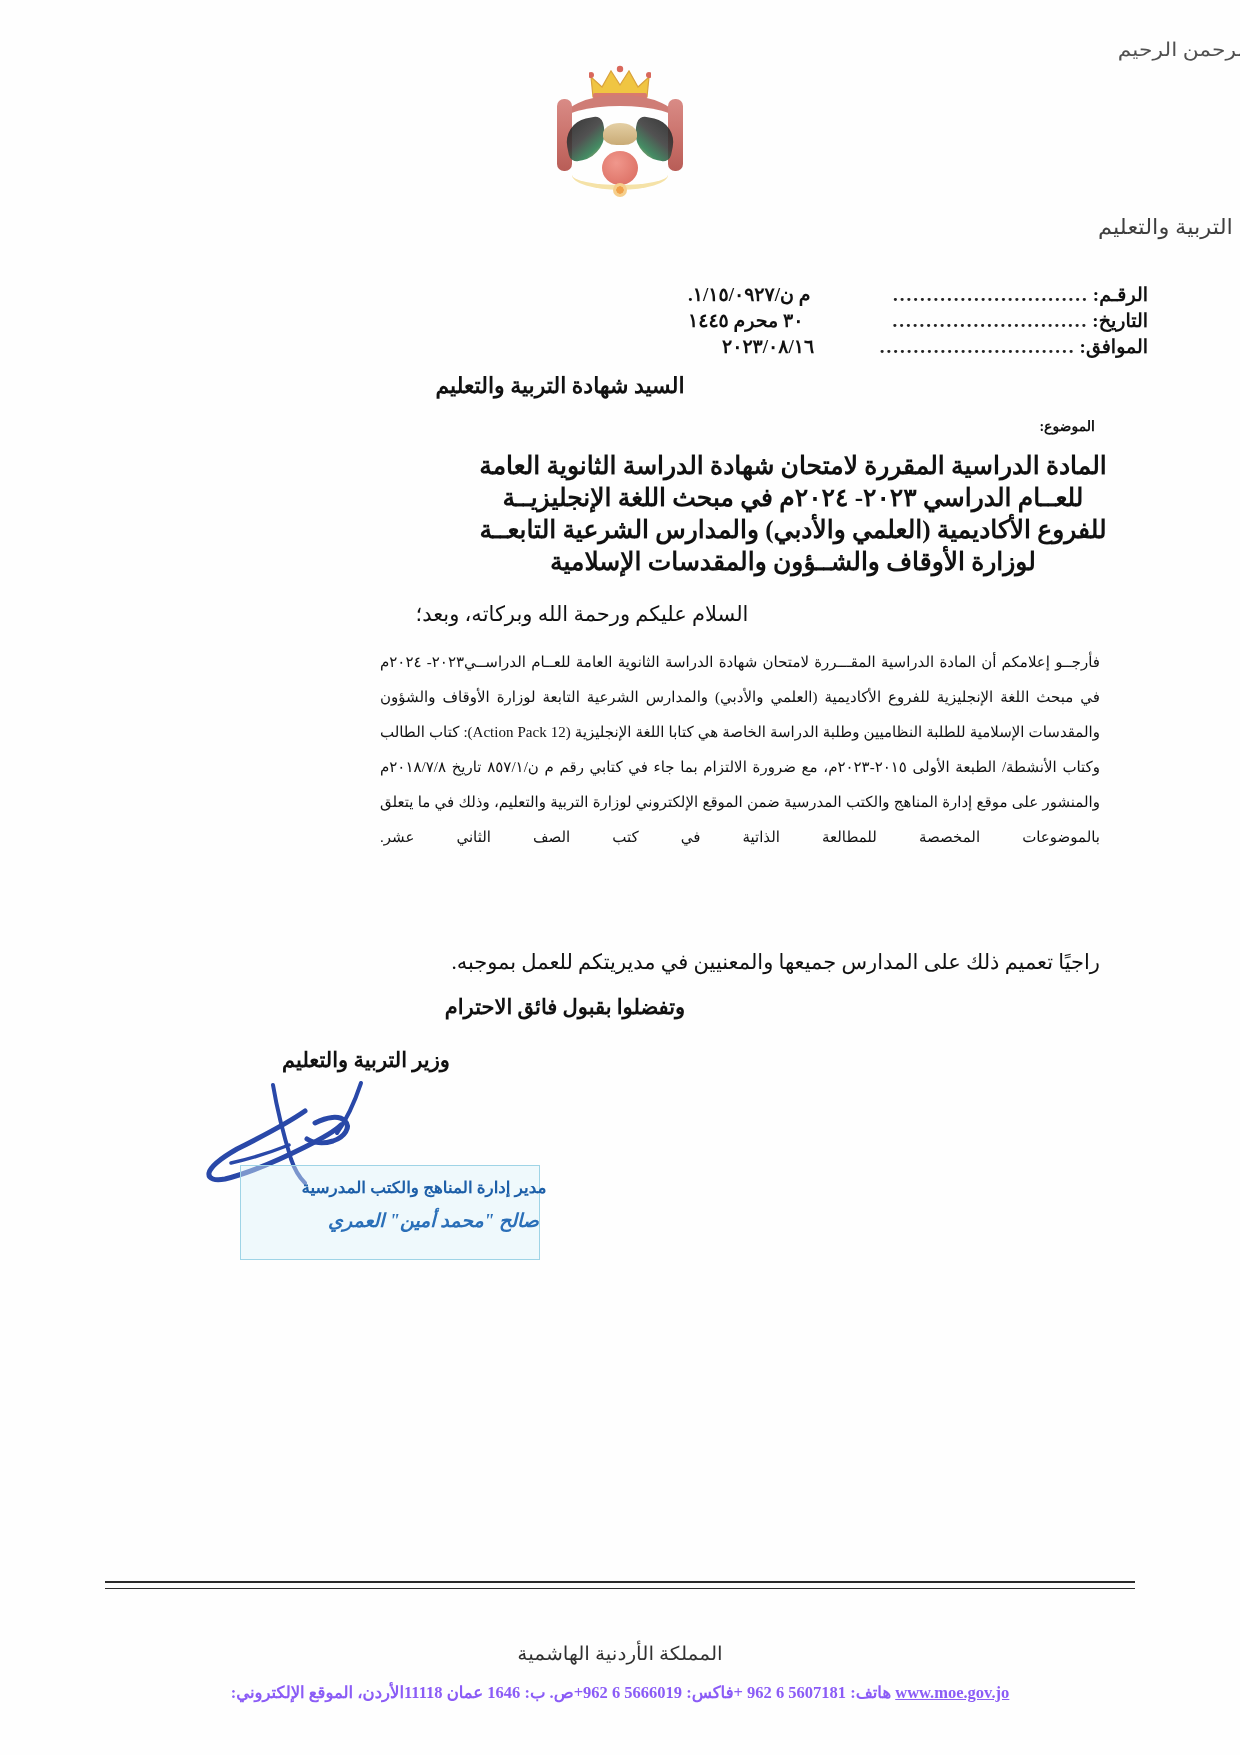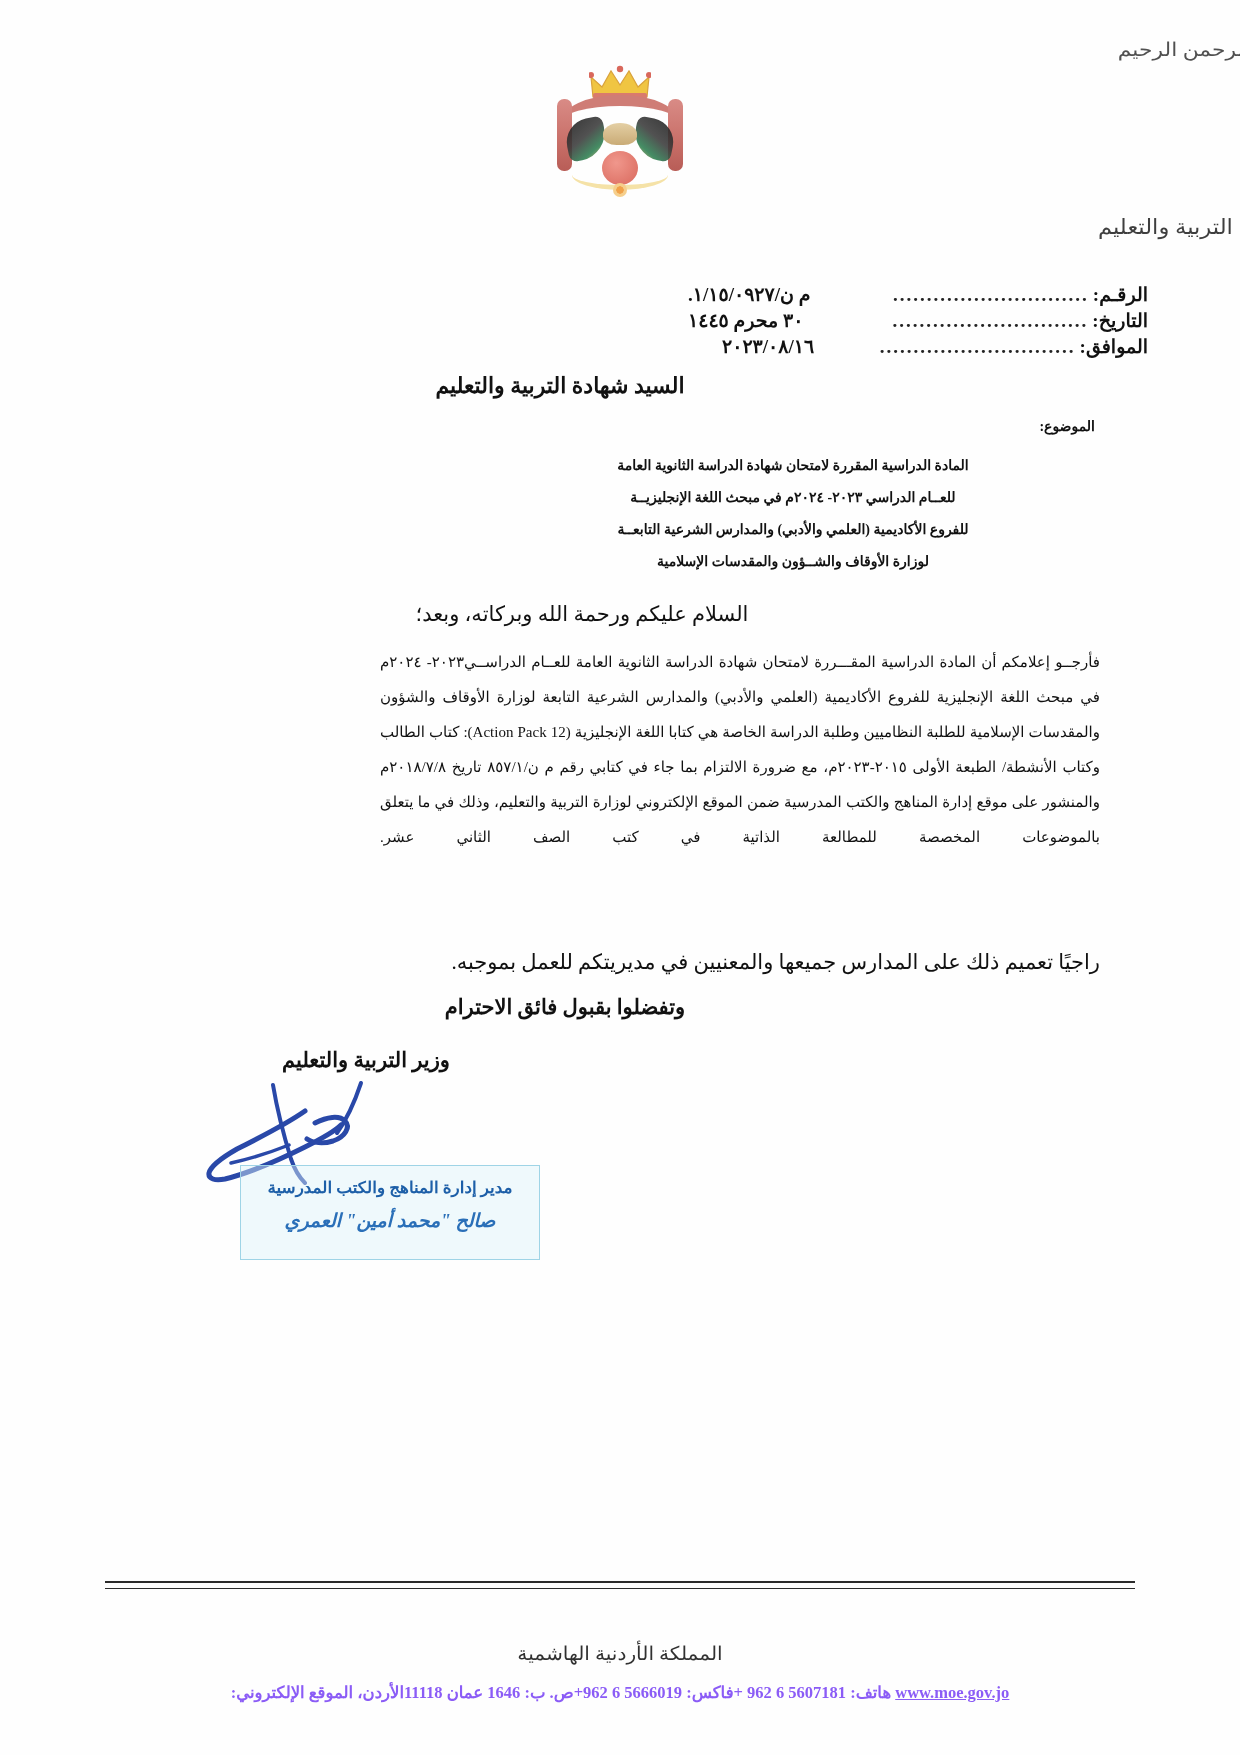--- a/index.html
+++ b/index.html
@@ -187,21 +187,21 @@
     top: 418px;
     right: 145px;
     font-size: 14px;
     font-weight: bold;
   }
   .subject-lines {
     position: absolute;
     top: 450px;
     right: 132px;
     width: 630px;
-    font-size: 14px;
+    font-size: 25px;
     font-weight: bold;
     line-height: 32px;
     text-align: center;
     direction: rtl;
   }
   .subject-lines div { white-space: nowrap; }
 
   .salutation {
     position: absolute;
     top: 602px;
@@ -272,21 +272,21 @@
   
   .stamp {
     position: absolute;
     top: 1165px;
     right: 700px;
     width: 300px;
     height: 95px;
     border: 1px solid #9fd4e6;
     background: rgba(222, 243, 250, 0.45);
     direction: rtl;
-    text-align: center;
+    text-align: right;
     box-sizing: border-box;
     padding-top: 12px;
   }
   .stamp-line1 {
     font-size: 16px;
     color: #1d5fa8;
     font-weight: bold;
     letter-spacing: 0.5px;
     transform: scaleX(1.05);
   }

